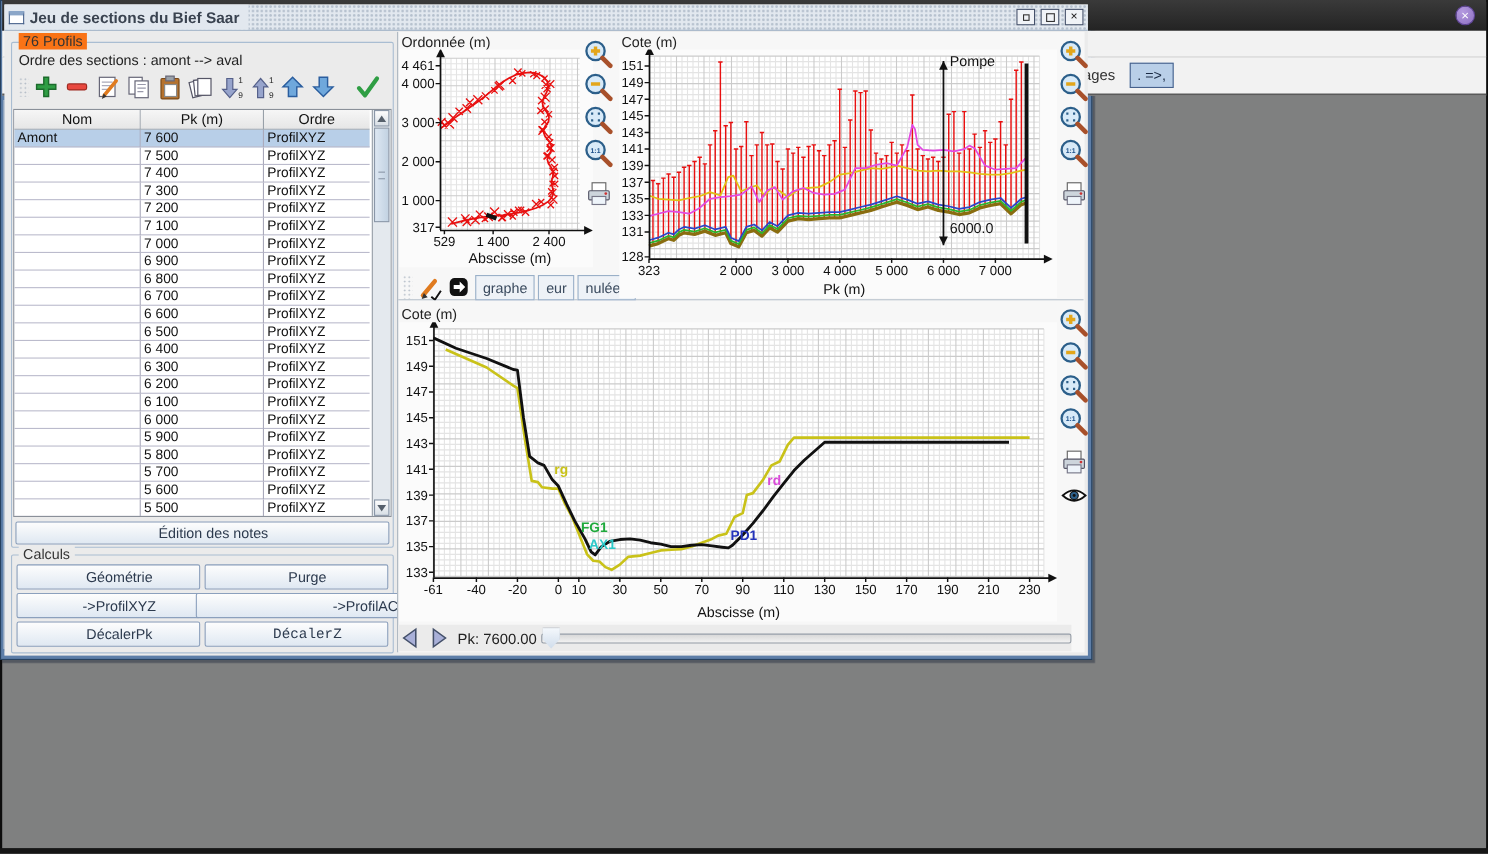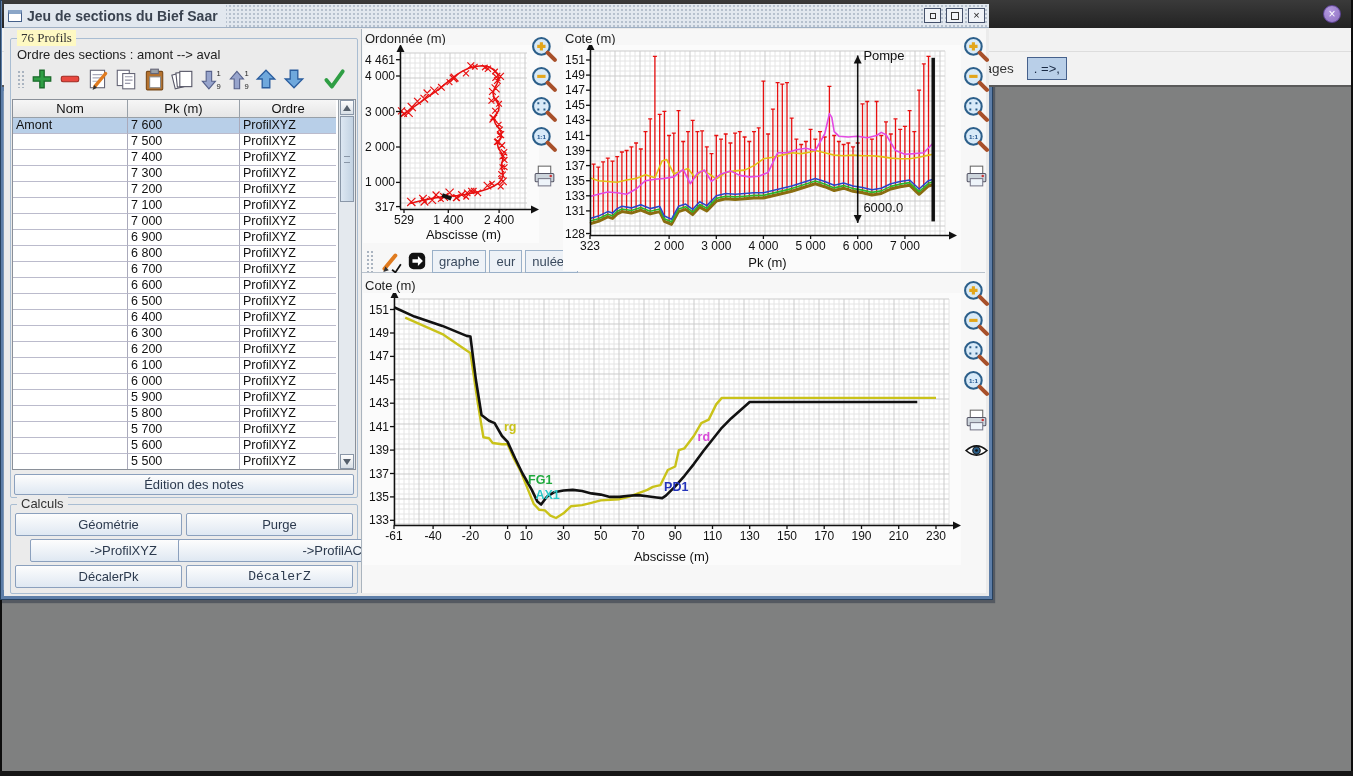--- a/index.html
+++ b/index.html
@@ -278,21 +278,21 @@
               <span class="sq"></span>
             </span>
         <span class="wbtn">
               <span class="sq2"></span>
             </span>
         <span class="wbtn">×</span>
       </span>
     </div>
 
     <div class="grp" style="left:6px;top:34px;width:348px;height:460px;background:#ebebeb;">
-      <span class="glabel" style="background:#fef9c3;font-family:Liberation Serif, serif;">76 Profils</span>
+      <span class="glabel" style="background:#f97316;">76 Profils</span>
       <div class="ordertext" style="left:6px;top:8px;">Ordre des sections : amont --&gt; aval</div>
       <div class="minitb" style="left:2px;top:26px;border:none;background:transparent;">
         <span class="handle"></span>
         <span class="sico"><svg viewBox="0 0 22 22">
                 <path d="M9 3H13V9H19V13H13V19H9V13H3V9H9Z" fill="#2f9e44" stroke="#1c6b2c" stroke-width="1.2"></path>
               </svg></span>
         <span class="sico"><svg viewBox="0 0 22 22">
                 <rect x="3" y="8.5" width="16" height="5" rx="1.5" fill="#e8483f" stroke="#a02a22"></rect>
               </svg></span>
         <span class="sico"><svg viewBox="0 0 22 22">
@@ -464,21 +464,21 @@
               </div>
         </div>
       </div>
       <div class="btn" style="left:3px;top:435px;width:340px;height:21px;line-height:20px;">Édition des notes</div>
     </div>
 
     <div class="grp" style="left:6px;top:500px;width:348px;height:90px;background:#ebebeb;">
       <span class="glabel" style="background:#ebebeb;">Calculs</span>
       <div class="btn" style="left:4px;top:8px;width:167px;height:23px;line-height:22px;">Géométrie</div>
       <div class="btn" style="left:175px;top:8px;width:167px;height:23px;line-height:22px;">Purge</div>
-      <div class="btn" style="left:19px;top:34px;width:167px;height:23px;line-height:22px;">-&gt;ProfilXYZ</div>
+      <div class="btn" style="left:4px;top:34px;width:167px;height:23px;line-height:22px;">-&gt;ProfilXYZ</div>
       <div class="btn" style="left:167px;top:34px;width:185px;height:23px;line-height:22px;text-align:right;">-&gt;ProfilAC</div>
       <div class="btn" style="left:4px;top:60px;width:167px;height:23px;line-height:22px;">DécalerPk</div>
       <div class="btn" style="left:175px;top:60px;width:167px;height:23px;line-height:22px;font-family:Liberation Mono, monospace;">DécalerZ</div>
     </div>
 
     <div style="position:absolute;left:357px;top:25px;right:3px;bottom:3px;background:#f7f7f7;border-left:1px solid #aab4be;"></div>
     <div class="rightpane-sep" style="left:358px;top:268px;right:4px;height:1px;"></div>
 
     <div class="axlabel" style="left:361px;top:27px;text-align:center;">Ordonnée (m)</div>
     <div class="chartbox" id="chart-plan" style="left:359px;top:41px;width:176px;height:198px;">
@@ -752,17 +752,29 @@
               <rect x="7" y="16" width="12" height="7" fill="#eef4fa" stroke="#778"></rect>
               <circle cx="19" cy="13.5" r="1.2" fill="#c33"></circle>
             </svg></span>
       <span class="mag" style="top:157px;"><svg viewBox="0 0 26 26">
               <path d="M3 13Q13 4 23 13Q13 22 3 13Z" fill="#fff" stroke="#111" stroke-width="1.6"></path>
               <circle cx="13" cy="13" r="3.6" fill="#2c5f8a" stroke="#111"></circle>
               <circle cx="13" cy="13" r="1.3" fill="#111"></circle>
             </svg></span>
     </div>
 
+    <div class="sliderbar" style="left:358px;top:564px;width:612px;height:24px;">
+      <span class="ebtn"><svg viewBox="0 0 22 22">
+              <polygon points="16,3 16,19 5,11" fill="#a9b0d8" stroke="#44506a" stroke-width="1.4"></polygon>
+            </svg></span>
+      <span class="ebtn"><svg viewBox="0 0 22 22">
+              <polygon points="6,3 6,19 17,11" fill="#a9b0d8" stroke="#44506a" stroke-width="1.4"></polygon>
+            </svg></span>
+      <span class="slabel">Pk: 7600.00</span>
+      <div class="track">
+        <div class="sthumb" style="left:0px;"></div>
+      </div>
+    </div>
    </div>
   </div>
 
   <div class="bottomedge"></div>
 </div>
 
 </body></html>

